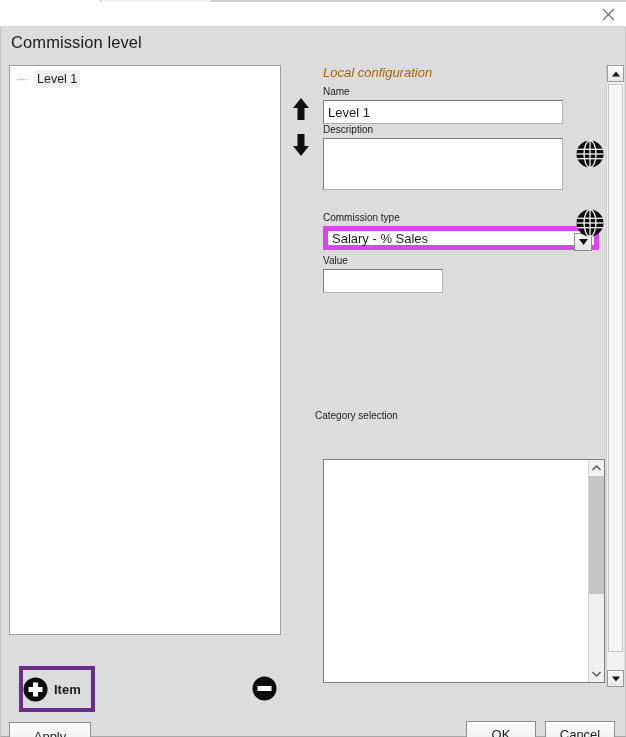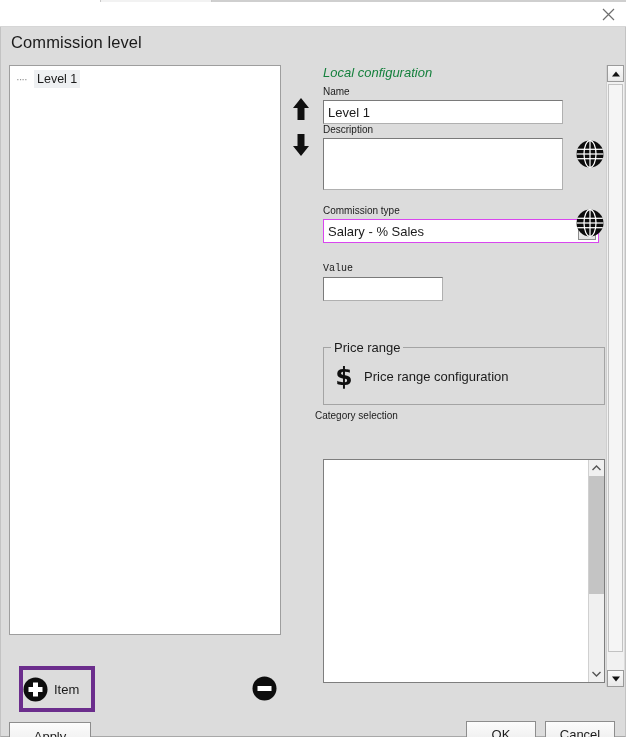--- a/index.html
+++ b/index.html
@@ -140,21 +140,21 @@
   }
   .form-label {
     font-size: 10px;
     color: #1b1b1b;
     margin-bottom: 3px;
     display: block;
   }
   .section-title {
     font-style: italic;
     font-size: 13px;
-    color: #15803d;
+    color: #a16207;
     margin-bottom: 6px;
     display: block;
   }
   .txt-input {
     background: #ffffff;
     border: 1px solid #7a7a7a;
     border-right-color: #b0b0b0;
     border-bottom-color: #b0b0b0;
     box-sizing: border-box;
     font-family: "Liberation Sans", sans-serif;
@@ -167,21 +167,21 @@
     position: absolute;
     width: 30px; height: 30px;
     cursor: pointer;
   }
 
   
   .combo {
     position: relative;
     width: 276px; height: 24px;
     background: #ffffff;
-    border: 1px solid #d946ef;
+    border: 5px solid #d946ef;
     box-sizing: border-box;
     display: flex;
     align-items: center;
     cursor: pointer;
   }
   .combo-text {
     padding-left: 4px;
     font-size: 13px;
     color: #1b1b1b;
   }
@@ -324,20 +324,21 @@
   }
   #item-button {
     position: absolute;
     left: 22px; top: 643px;
     width: 66px; height: 38px;
     background: #dcdcdc;
     border: none;
     display: flex;
     align-items: center;
     cursor: pointer;
+    font-weight: bold;
   }
   #item-highlight {
     position: absolute;
     left: 18px; top: 639px;
     width: 76px; height: 46px;
     border: 4px solid #6b2d8c;
     box-sizing: border-box;
     pointer-events: none;
   }
   .item-label {
@@ -401,32 +402,32 @@
 
       
       <label class="form-label">Name</label>
       <input class="txt-input" style="width: 240px; height: 24px;" value="Level 1">
 
       
       <label class="form-label" style="">Description</label>
       <textarea class="txt-input" style="width: 240px; height: 52px; resize: none;" placeholder=""></textarea>
 
       
-      <label class="form-label" style="margin-top:12px;">Commission type</label>
+      <label class="form-label" style="margin-top:19px;">Commission type</label>
       <div class="combo">
         <span class="combo-text">Salary - % Sales</span>
         <span class="combo-arrow">
           <svg class="icon-svg" width="9" height="6" viewBox="0 0 9 6">
             <path d="M0 0 L9 0 L4.5 6 Z" fill="#111111"></path>
           </svg>
         </span>
       </div>
 
       
-      <label class="form-label" style="margin-top:20px;font-family:Liberation Mono, monospace;">Value</label>
+      <label class="form-label" style="margin-top:5px;">Value</label>
       <input class="txt-input" style="width: 120px; height: 24px;" placeholder="">
     </div>
 
     <div class="globe-btn" style="left:574px; top:112px;">
       <svg class="icon-svg" width="30" height="30" viewBox="0 0 30 30">
         <circle cx="15" cy="15" r="13.5" fill="#0d0d0d"></circle>
         <g stroke="#ffffff" stroke-width="1.25" fill="none">
           <ellipse cx="15" cy="15" rx="6" ry="13.3"></ellipse>
           <line x1="15" y1="1.7" x2="15" y2="28.3"></line>
           <line x1="2.2" y1="10.3" x2="27.8" y2="10.3"></line>
@@ -441,27 +442,20 @@
         <g stroke="#ffffff" stroke-width="1.25" fill="none">
           <ellipse cx="15" cy="15" rx="6" ry="13.3"></ellipse>
           <line x1="15" y1="1.7" x2="15" y2="28.3"></line>
           <line x1="2.2" y1="10.3" x2="27.8" y2="10.3"></line>
           <line x1="1.6" y1="15" x2="28.4" y2="15"></line>
           <line x1="2.2" y1="19.7" x2="27.8" y2="19.7"></line>
         </g>
       </svg>
     </div>
 
-    <div class="fieldset" style="left:322px; top:320px; width:282px; height:58px;">
-      <span class="fieldset-legend">Price range</span>
-      <div class="price-row">
-        <span class="dollar-icon">$</span>
-        <span class="price-text">Price range configuration</span>
-      </div>
-    </div>
 
     <label class="form-label" style="position:absolute;left:314px;top:383px;">Category selection</label>
     <div id="category-list">
       <div class="inner-scroll">
         <div class="sb-arrow">
           <svg class="icon-svg" width="9" height="6" viewBox="0 0 9 6">
             <path d="M0.5 5 L4.5 1 L8.5 5" stroke="#555" stroke-width="1.4" fill="none"></path>
           </svg>
         </div>
         <div class="inner-thumb"></div>

